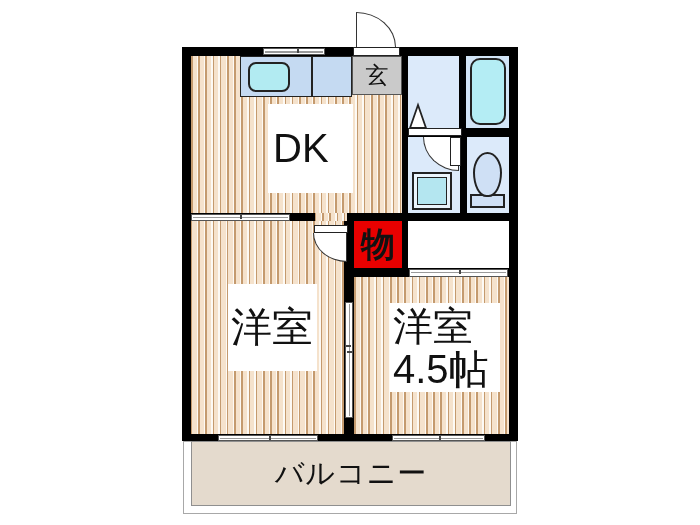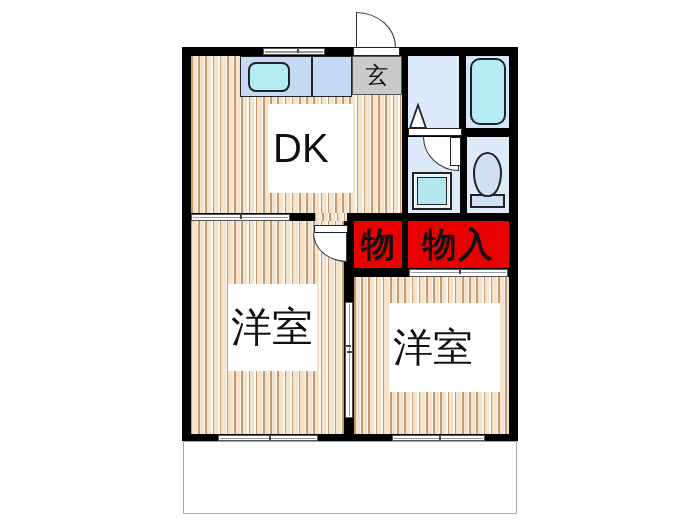--- a/index.html
+++ b/index.html
@@ -106,29 +106,30 @@
     <div class="tick-v" style="left:50px;top:0;height:4px;"></div>
   </div>
   <div class="abs slide" style="left:392px;top:434.5px;width:93px;height:6.5px;">
     <div class="rail-h" style="top:45%;"></div>
     <div class="tick-v" style="left:46px;top:0;height:4px;"></div>
   </div>
 
   <div class="abs redbox ctr" style="left:354px;top:221px;width:48px;height:47px;">
     <span style="font-size:34px;font-weight:600;">物</span>
   </div>
-  <div class="abs redbox ctr" style="left:408px;top:221px;width:101px;height:47px;">
-    <span style="font-size:34px;font-weight:600;letter-spacing:2px;">物入</span>
-  </div>
 
   <div class="abs labelbox" style="left:268px;top:104px;width:85px;height:89px;padding-left:5px;font-size:40px;gap:32px;">
     <span>DK</span>
   </div>
   <div class="abs labelbox" style="left:228px;top:284px;width:89px;height:87px;padding-left:3px;font-size:41px;">
     <span>洋室</span>
   </div>
   <div class="abs labelbox" style="left:390px;top:303px;width:110px;height:89px;padding-left:3px;font-size:40px;">
     <span>洋室</span>
+    <span>4.5帖</span>
   </div>
 
   <div class="abs" style="left:183px;top:441px;width:334px;height:73px;background:#fff;border:1.5px solid #a8a8a8;"></div>
+  <div class="abs ctr" style="left:191px;top:441px;width:320px;height:65px;background:#e4dacd;border:1.5px solid #8f8f8f;">
+    <span style="font-size:29px;letter-spacing:1px;">バルコニー</span>
+  </div>
 
 </div>
 
 </body></html>

